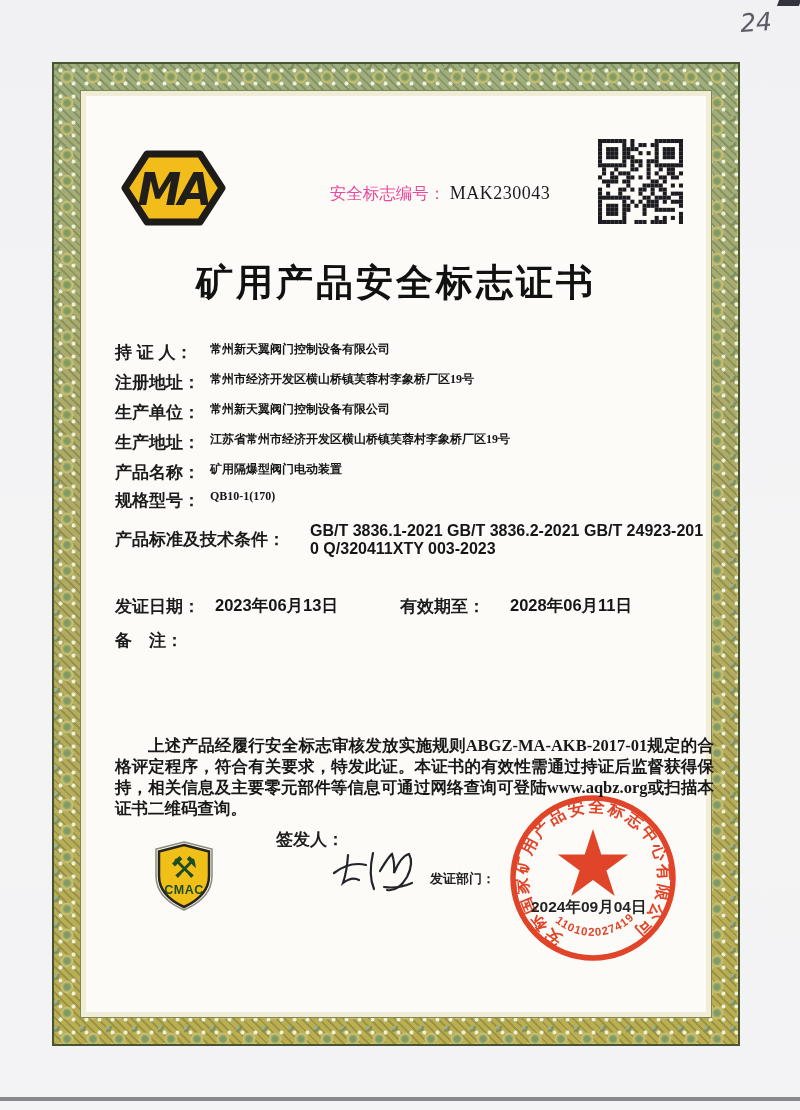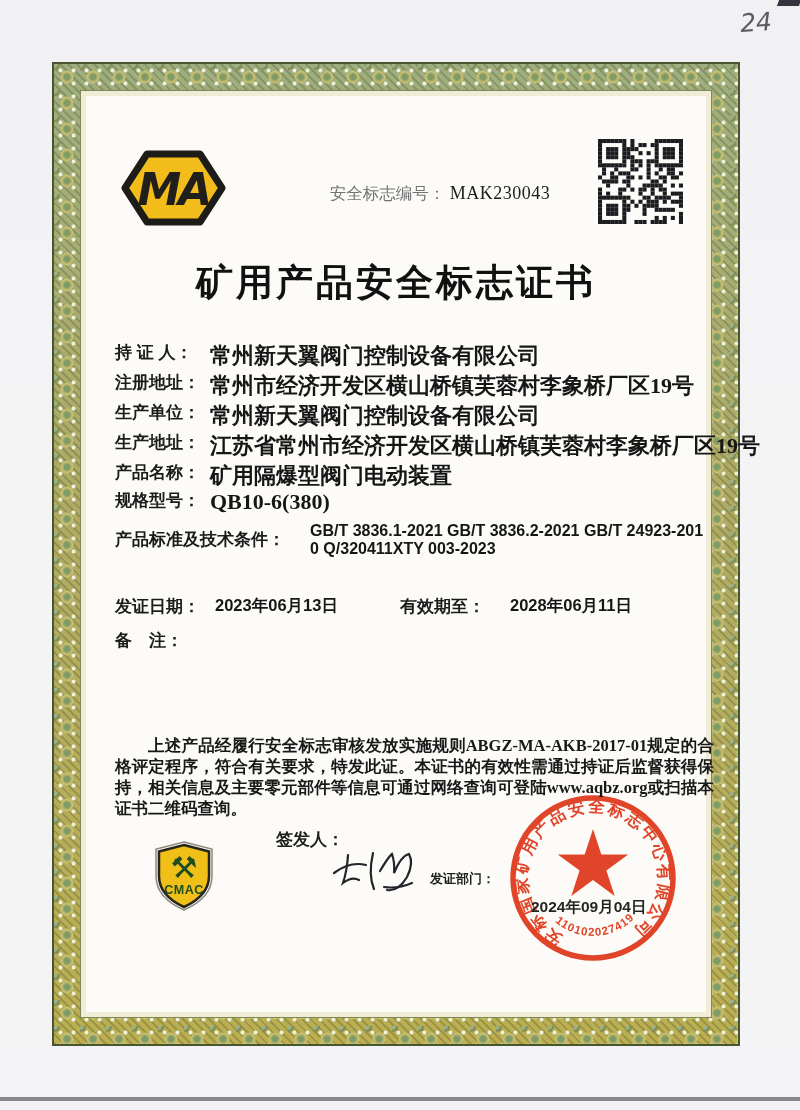--- a/index.html
+++ b/index.html
@@ -32,33 +32,33 @@
   }
   .inner{
     position:absolute;inset:26px;background:#fcfbf8;
     border:1px solid #7e8856;
     box-shadow:inset 0 0 0 5px #f1ecd6;
   }
   .content{position:absolute;inset:0;}
   
   .ma-badge{position:absolute;left:121px;top:149px;width:105px;height:78px;}
   .certno{position:absolute;left:260px;top:183px;width:320px;text-align:center;white-space:nowrap;}
-  .certno .lab{font-size:16.5px;color:#737373;margin-left:40px;}
+  .certno .lab{font-size:16.5px;color:#ec4899;margin-left:40px;}
   .certno .val{font-size:18px;font-family:"Liberation Serif",serif;color:#1c1c1c;letter-spacing:.5px;}
   .qr{position:absolute;left:598px;top:139px;width:85px;height:85px;}
   .qr svg{width:100%;height:100%;fill:#1c1b20;}
   
   .title{
     position:absolute;left:52px;top:258px;width:688px;text-align:center;
     font-size:37px;font-weight:700;letter-spacing:3px;color:#111;
   }
   
   .row{position:absolute;left:0;width:100%;height:22px;font-weight:bold;}
   .row .lab{position:absolute;left:115px;font-size:17px;white-space:nowrap;color:#1b1b1b;}
-  .row .val{position:absolute;left:210px;font-size:22px;white-space:nowrap;color:#161616;font-family:"Liberation Serif",serif;}
+  .row .val{position:absolute;left:210px;font-size:12px;white-space:nowrap;color:#161616;font-family:"Liberation Serif",serif;}
   .val-std{
     position:absolute;left:310px;top:-6px;width:394px;font-size:16px;line-height:18px;
     white-space:normal;word-break:break-all;font-weight:bold;color:#161616;
   }
   .lab2{position:absolute;font-size:17px;font-weight:bold;white-space:nowrap;color:#1b1b1b;}
   .val2{position:absolute;font-size:16.5px;font-weight:bold;white-space:nowrap;color:#161616;}
   
   .statement{
     position:absolute;left:115px;top:735px;width:599px;
     font-size:16.5px;line-height:21px;font-weight:bold;color:#181818;
@@ -350,21 +350,21 @@
     <div class="row" style="top:431px">
       <span class="lab">生产地址：</span>
       <span class="val">江苏省常州市经济开发区横山桥镇芙蓉村李象桥厂区19号</span>
     </div>
     <div class="row" style="top:461px">
       <span class="lab">产品名称：</span>
       <span class="val">矿用隔爆型阀门电动装置</span>
     </div>
     <div class="row" style="top:489px">
       <span class="lab">规格型号：</span>
-      <span class="val">QB10-6(380)</span>
+      <span class="val">QB10-1(170)</span>
     </div>
     <div class="row" style="top:528px">
       <span class="lab">产品标准及技术条件：</span>
       <span class="val-std">GB/T 3836.1-2021 GB/T 3836.2-2021 GB/T 24923-2010 Q/320411XTY 003-2023</span>
     </div>
     <div class="row" style="top:595px">
       <span class="lab2" style="left:115px">发证日期：</span>
       <span class="val2" style="left:215px">2023年06月13日</span>
       <span class="lab2" style="left:400px">有效期至：</span>
       <span class="val2" style="left:510px">2028年06月11日</span>

